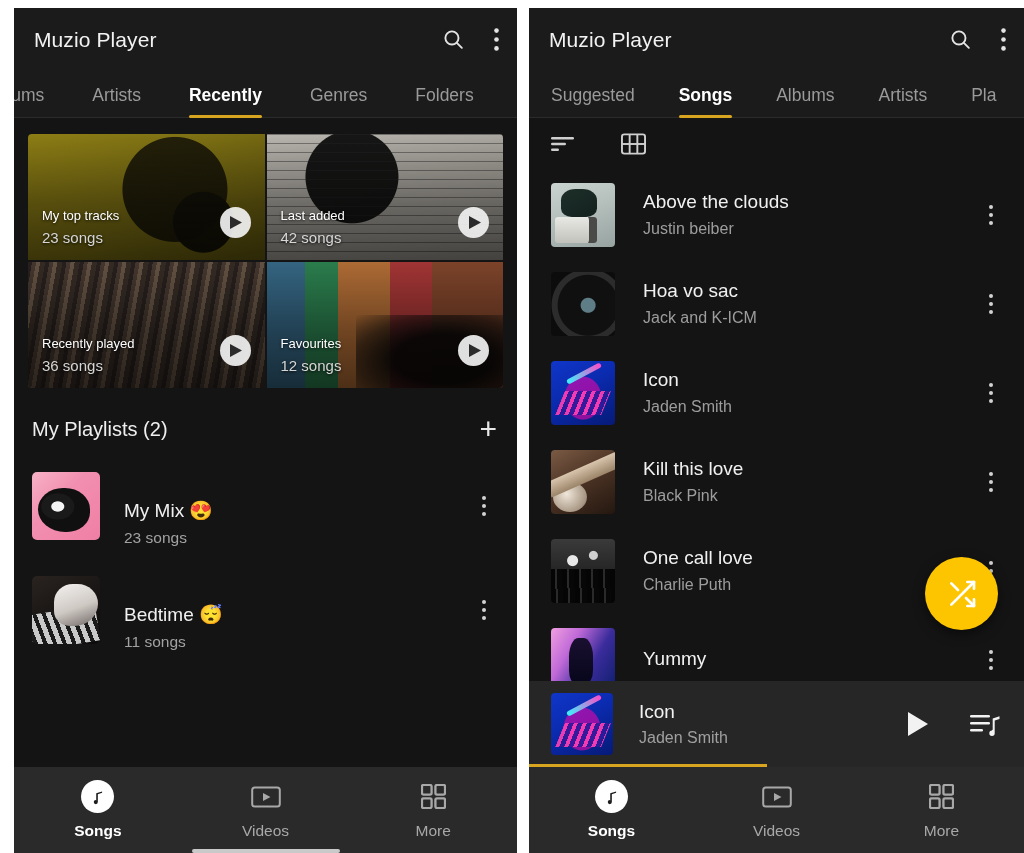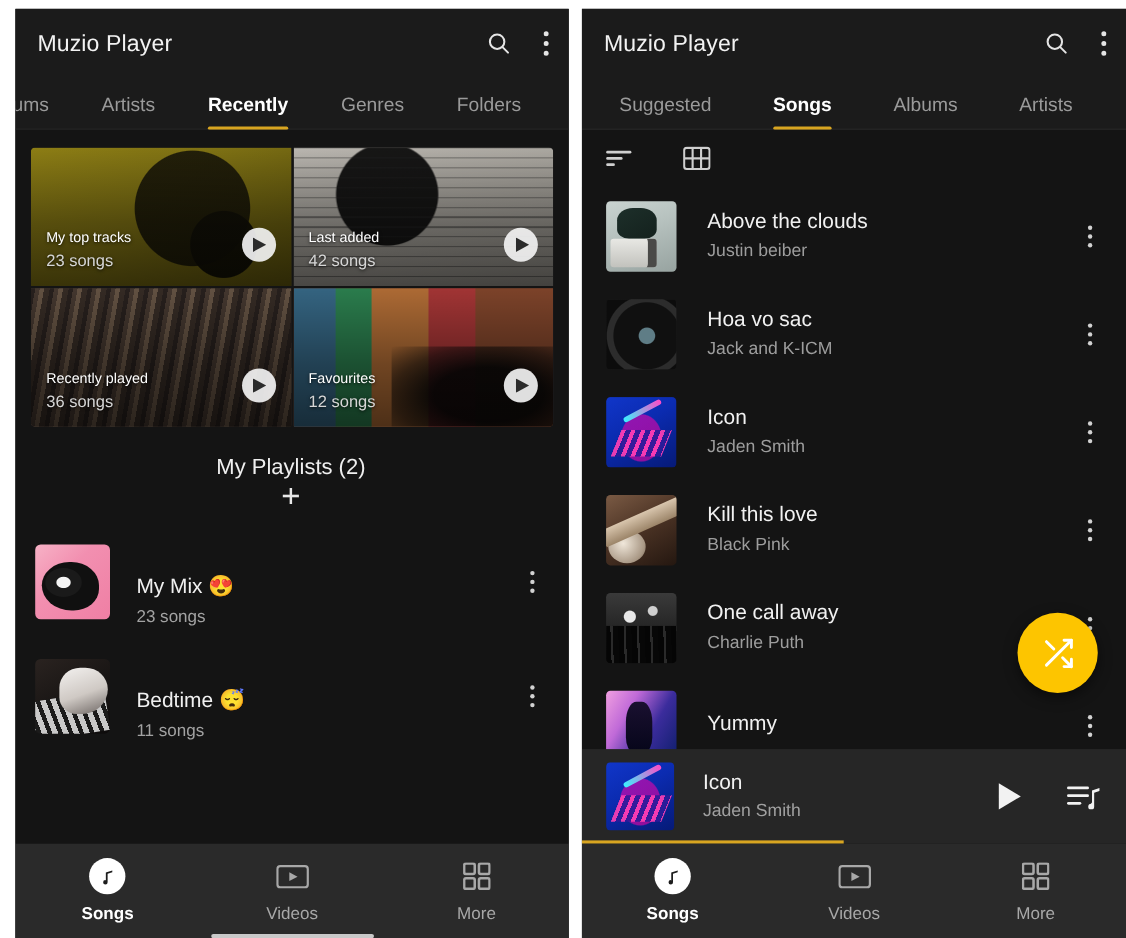--- a/index.html
+++ b/index.html
@@ -27,21 +27,21 @@
   .tabs{height:48px;flex:0 0 48px;display:flex;align-items:flex-end;background:#1b1b1b;position:relative;overflow:hidden;}
   .tabs:after{content:"";position:absolute;left:0;right:0;bottom:0;height:1px;background:#2b2b2b;}
   .tab{position:relative;color:#9a9a9a;font-size:17.5px;padding:0 0 12px 0;white-space:nowrap;flex:0 0 auto;}
   .tab.active{color:#ffffff;font-weight:700;}
   .tab .underline{position:absolute;left:0;right:0;bottom:0;height:3.5px;background:#d8a521;border-radius:2px;display:none;z-index:2;}
   .tab.active .underline{display:block;}
   .tabs-left{padding-left:0;gap:0;}
   .tabs-left .tab{margin-right:48px;}
   .tabs-left .tab:first-child{margin-left:-28px;}
   .tabs-right{padding-left:22px;}
-  .tabs-right .tab{margin-right:44px;margin-left:12px;}
+  .tabs-right .tab{margin-right:44px;}
 
   
   .body{flex:1;position:relative;overflow:hidden;background:#141414;}
   .cards{margin:16px 14px 0 14px;display:grid;grid-template-columns:1fr 1fr;gap:2px;border-radius:4px;overflow:hidden;}
   .card{position:relative;height:126px;overflow:hidden;}
   .card .art{position:absolute;inset:0;}
   .card .shade{position:absolute;inset:0;background:linear-gradient(to bottom,rgba(0,0,0,.10) 0%,rgba(0,0,0,.42) 55%,rgba(0,0,0,.60) 100%);}
   .card .meta{position:absolute;left:14px;bottom:14px;}
   .card .cname{color:#fff;font-size:13px;line-height:1.15;text-shadow:0 1px 3px rgba(0,0,0,.8);}
   .card .ccount{color:#d6d6d6;font-size:15px;margin-top:5px;text-shadow:0 1px 3px rgba(0,0,0,.8);}
@@ -61,21 +61,21 @@
   .art-recent{background:
       repeating-linear-gradient(100deg,#2b2320 0 4px,#4a3c33 4px 8px,#6d5a49 8px 12px,#3a2f28 12px 17px),
       linear-gradient(120deg,#4a3b30,#231c17);}
   .art-fav{background:
       linear-gradient(to right,#3a6f8f 0 16%, #2f8a55 16% 30%, #c0763a 30% 52%, #b33a3a 52% 70%, #8a4a2e 70% 100%),
       linear-gradient(#6b4030,#6b4030);}
   .art-fav .dark{position:absolute;right:0;bottom:0;width:62%;height:58%;
       background:radial-gradient(ellipse at 60% 60%, rgba(8,8,8,.92) 0 40%, rgba(10,10,10,.55) 70%, rgba(0,0,0,0) 100%);}
 
   
-  .section-head{display:flex;align-items:center;padding:26px 20px 10px 18px;flex-direction:column;}
+  .section-head{display:flex;align-items:center;padding:26px 20px 10px 18px;}
   .section-title{color:#efefef;font-size:20px;flex:1;}
   .plus{color:#e8e8e8;font-size:30px;line-height:1;font-weight:300;}
 
   .plist{display:flex;align-items:center;padding:11px 20px 11px 18px;}
   .plist .thumb{width:68px;height:68px;border-radius:5px;flex:0 0 68px;overflow:hidden;position:relative;}
   .plist .txt{flex:1;margin-left:24px;}
   .plist .pname{color:#f0f0f0;font-size:19px;line-height:1.2;margin-top:35px;}
   .plist .pcount{color:#a2a2a2;font-size:15.5px;margin-top:6px;}
 
   .th-mymix{background:linear-gradient(135deg,#f7b2c6 0%,#f28fb0 40%,#ef7fa4 100%);}
@@ -422,21 +422,21 @@
             <div class="kebab">
                 <i></i>
                 <i></i>
                 <i></i>
               </div>
           </div>
 
           <div class="song">
             <div class="cover cv5"></div>
             <div class="info">
-              <div class="t">One call away</div>
+              <div class="t">One call love</div>
               <div class="a">Charlie Puth</div>
             </div>
             <div class="kebab">
                 <i></i>
                 <i></i>
                 <i></i>
               </div>
           </div>
 
           <div class="song">

